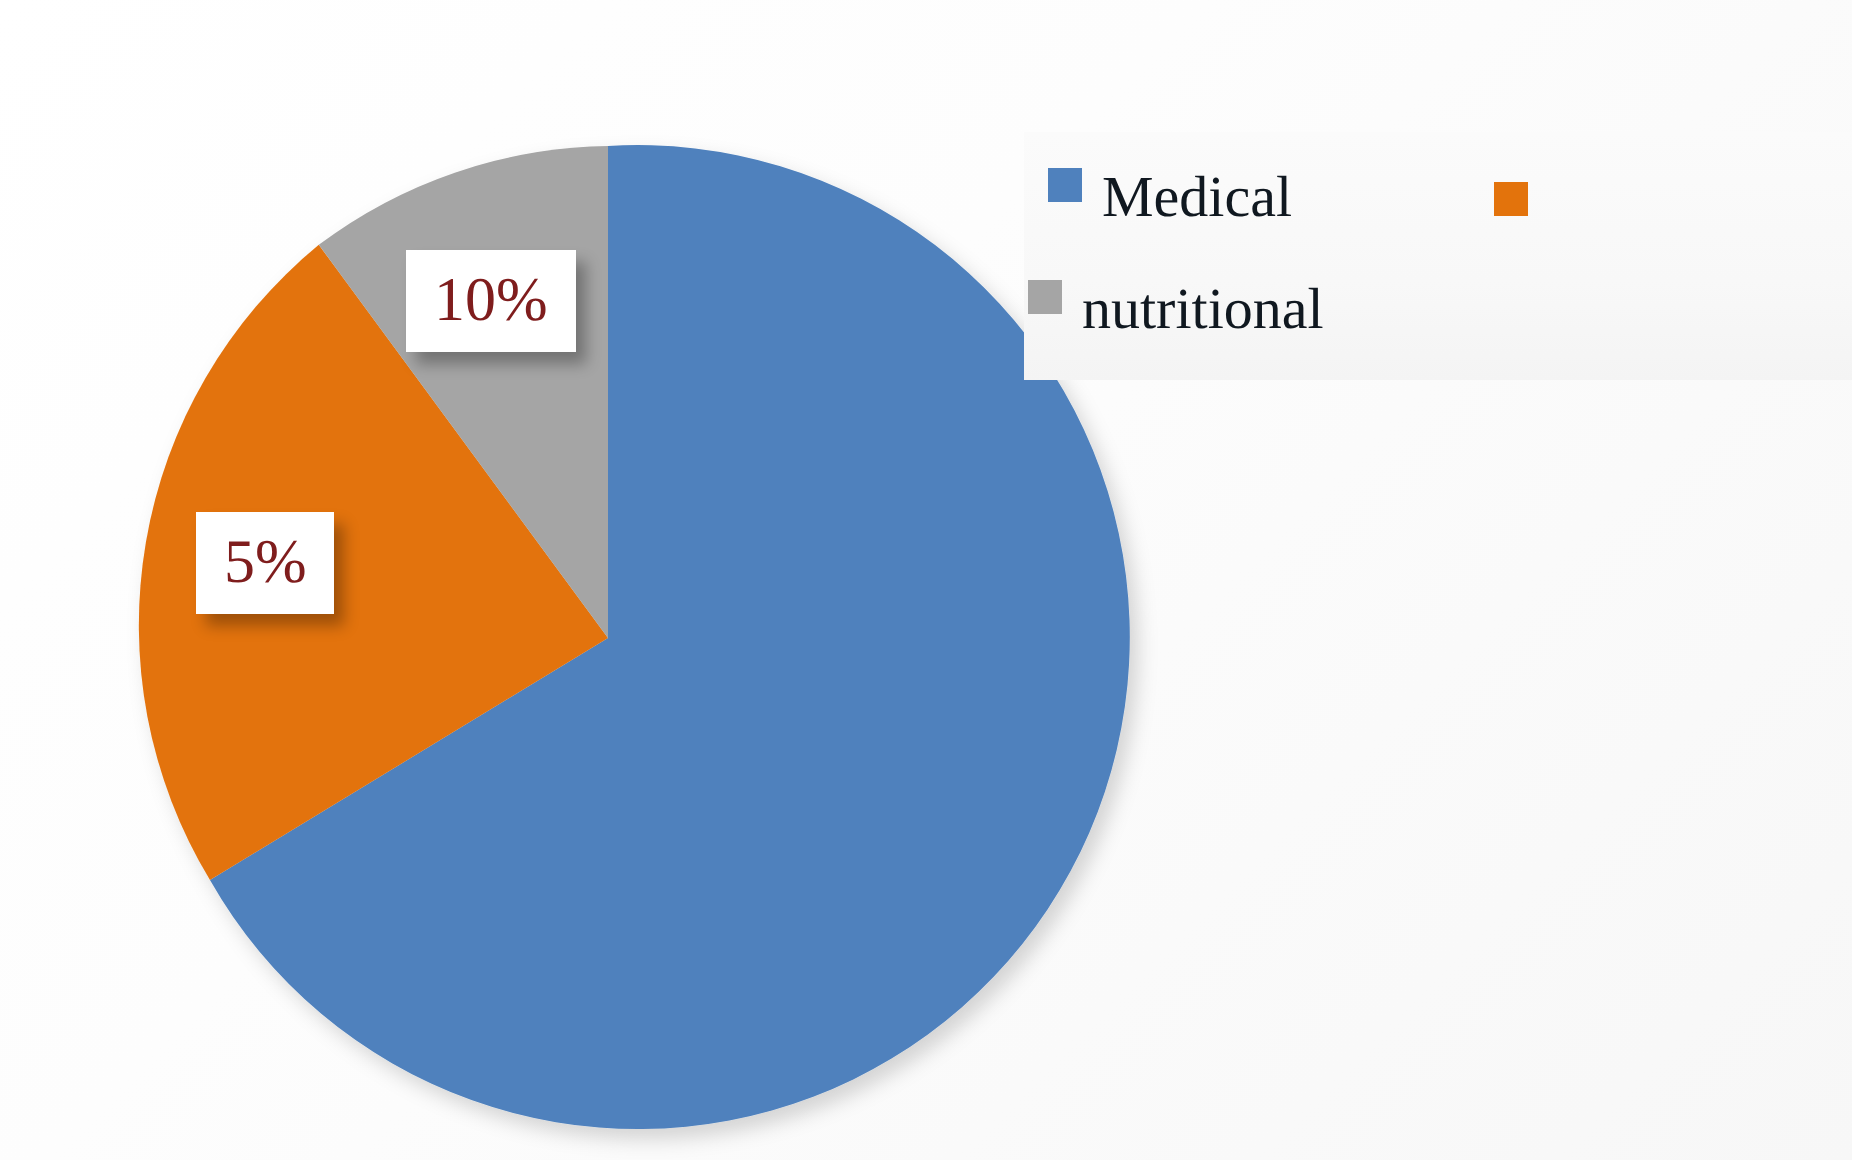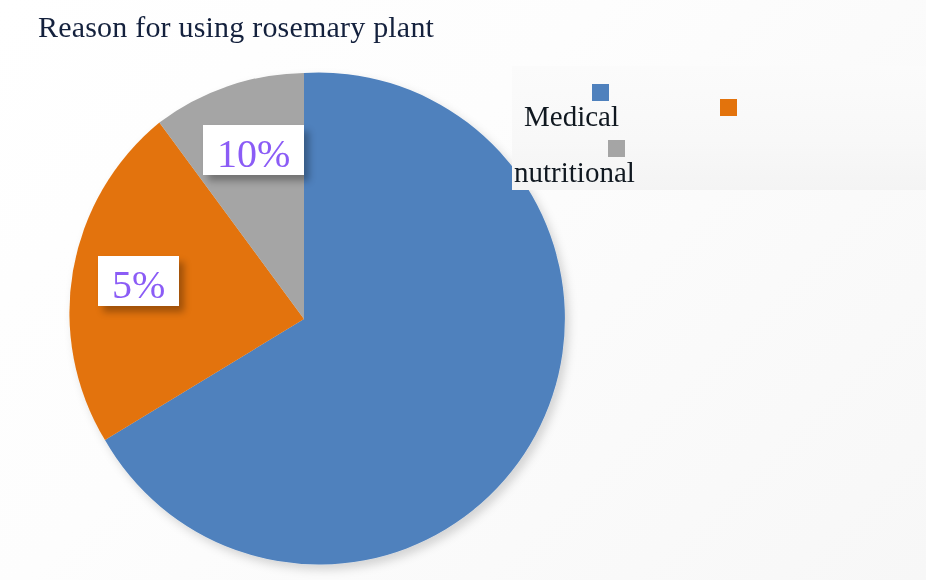--- a/index.html
+++ b/index.html
@@ -44,24 +44,24 @@
   #pie-svg {
     position: absolute;
     left: 0;
     top: 0;
   }
 
   
   .data-label {
     position: absolute;
     background: #ffffff;
-    color: #8b5cf6;
-    font-size: 40px;
+    color: #7f1d1d;
+    font-size: 31px;
     line-height: 1;
-    padding: 9px 14px 1px 14px;
+    padding: 9px 14px 11px 14px;
     box-shadow: 5px 6px 7px rgba(0, 0, 0, 0.30);
     white-space: nowrap;
   }
   #label-medical    { left: 398px; top: 318px; }
   #label-aromatic   { left: 98px;  top: 256px; }
   #label-nutritional{ left: 203px; top: 125px; }
 
   
   #legend {
     position: absolute;
@@ -74,23 +74,22 @@
   .legend-row {
     position: absolute;
     display: flex;
     align-items: center;
   }
   #legend-row-top  { left: 0px; top: 18px; width: 414px; }
   #legend-row-bot  { left: 0px; top: 74px; width: 414px; }
 
   .legend-entry {
     display: flex;
-    align-items: flex-end;
+    align-items: flex-start;
     white-space: nowrap;
-    flex-direction: column;
   }
   #legend-entry-medical     { margin-left: 12px; }
   #legend-entry-aromatic    { margin-left: 101px; }
   #legend-entry-nutritional { margin-left: 2px; }
 
   .legend-swatch {
     width: 17px;
     height: 17px;
     flex: 0 0 auto;
     margin-right: 10px;
@@ -99,21 +98,20 @@
     font-size: 29px;
     line-height: 30px;
     color: #101820;
   }
 </style>
 </head>
 <body>
 
 <div id="chart-root">
 
-  <div id="chart-title">Reason for using rosemary plant</div>
 
   <div id="pie-area">
     <svg id="pie-svg" width="926" height="580" viewBox="0 0 926 580">
       <defs>
         <filter id="pie-shadow" x="-20%" y="-20%" width="150%" height="150%">
           <feDropShadow dx="4" dy="5" stdDeviation="5" flood-color="#000000" flood-opacity="0.16"></feDropShadow>
         </filter>
       </defs>
 
       <g filter="url(#pie-shadow)">

